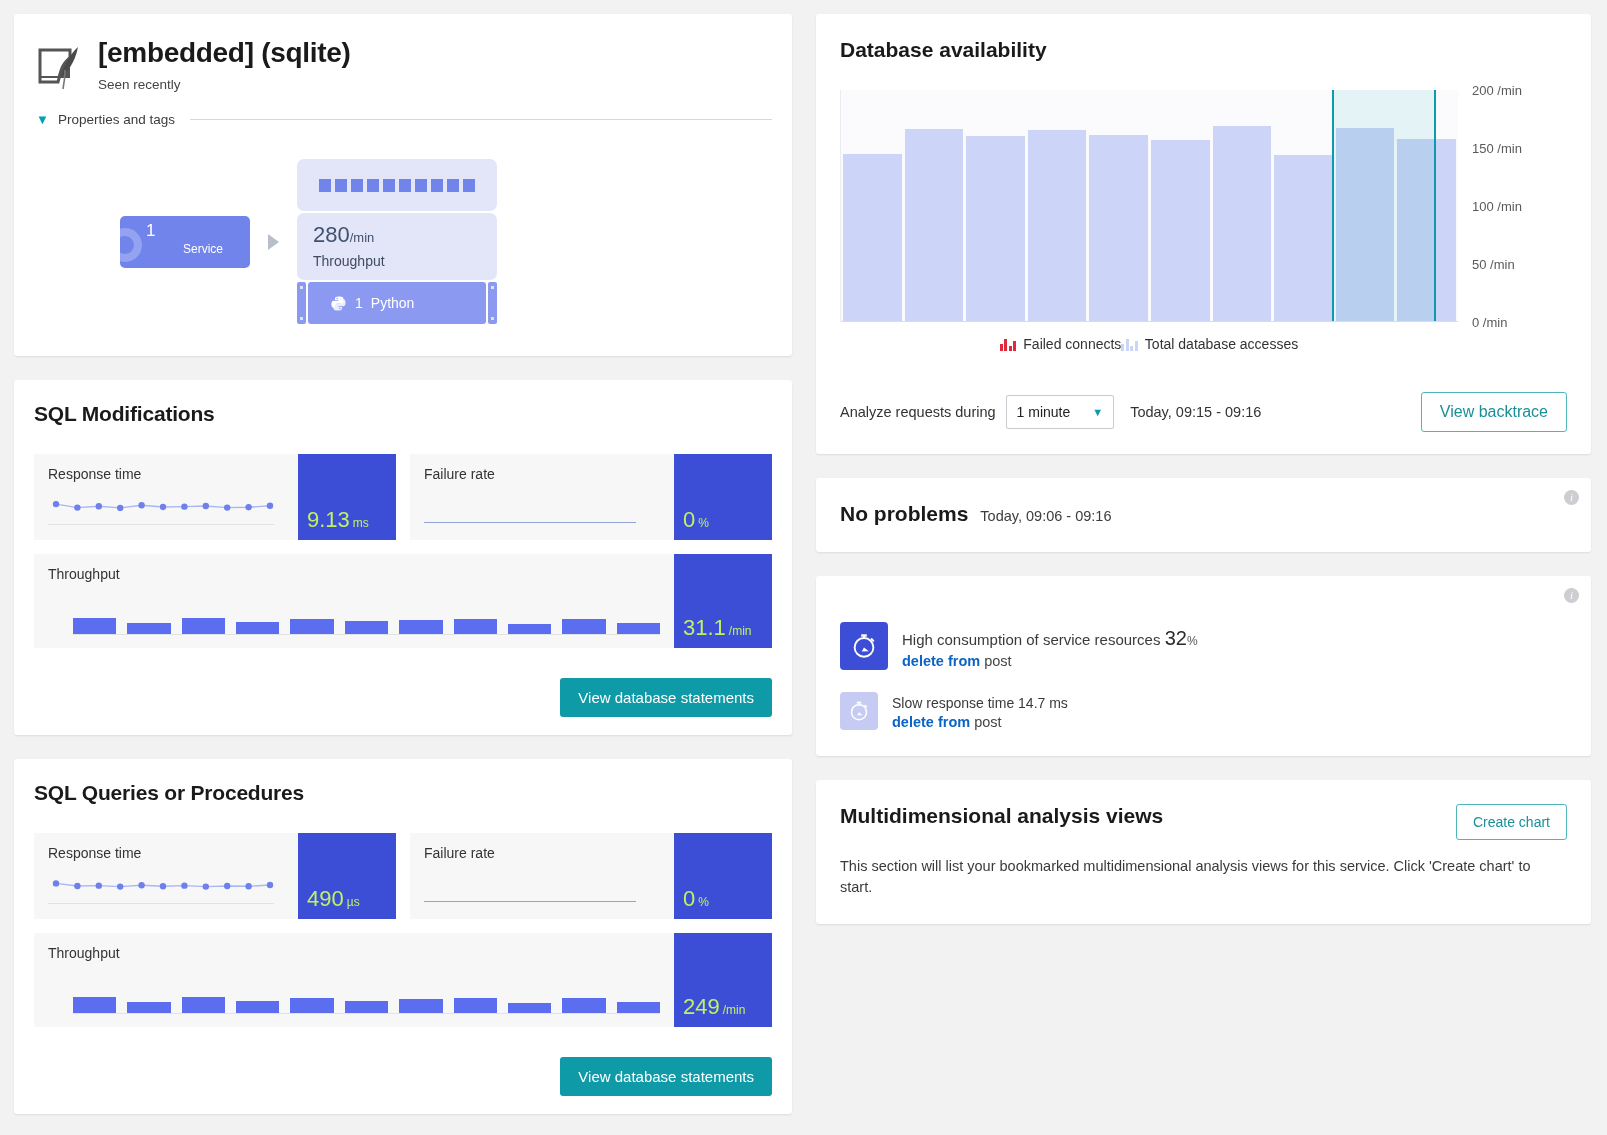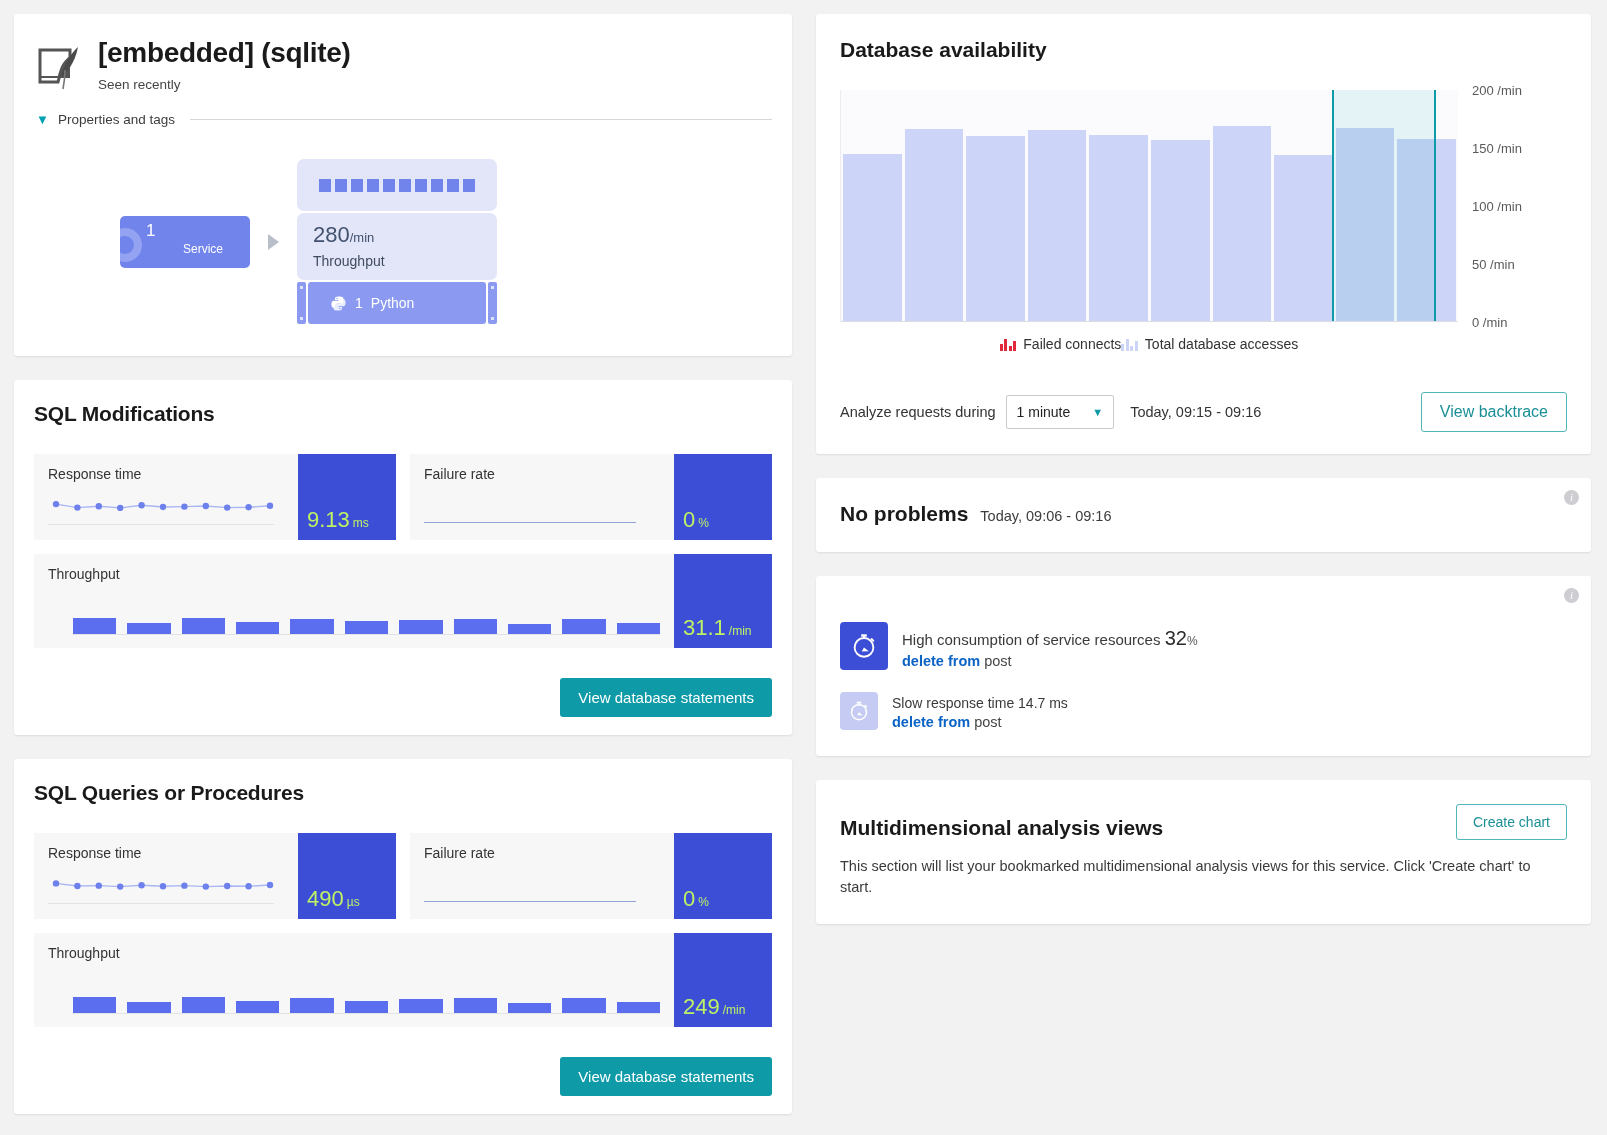--- a/index.html
+++ b/index.html
@@ -220,21 +220,21 @@
   .hot-txt { padding-top: 3px; }
   .hot-line1 { font-size: 15px; color: #3a3a3a; }
   .hot-line1 b { font-size: 20px; font-weight: normal; color: #2b2b2b; }
   .hot-line1 em { font-style: normal; font-size: 12px; color: #555; }
   .hot-item.small .hot-line1 { font-size: 14px; }
   .hot-line2 { margin-top: 3px; font-size: 14.5px; color: #444; }
   .hot-line2 a { color: #0b63c5; font-weight: bold; text-decoration: none; cursor: pointer; }
 
   
   .mda { padding: 24px 24px 26px 24px; }
-  .mda-top { display: flex; align-items: flex-end; }
+  .mda-top { display: flex; align-items: flex-start; }
   .mda-title { font-size: 21px; font-weight: bold; color: #1a1a1a; }
   .btn-create {
     margin-left: auto; border: 1px solid #4eb5ba; color: #1a8f96;
     background: #fff; border-radius: 3px; font-size: 14px;
     padding: 9px 16px; cursor: pointer; font-family: "Liberation Sans", sans-serif;
   }
   .mda-desc { font-size: 14.5px; color: #3a3a3a; margin-top: 16px; line-height: 21px; max-width: 722px; }
 </style>
 </head>
 <body>

